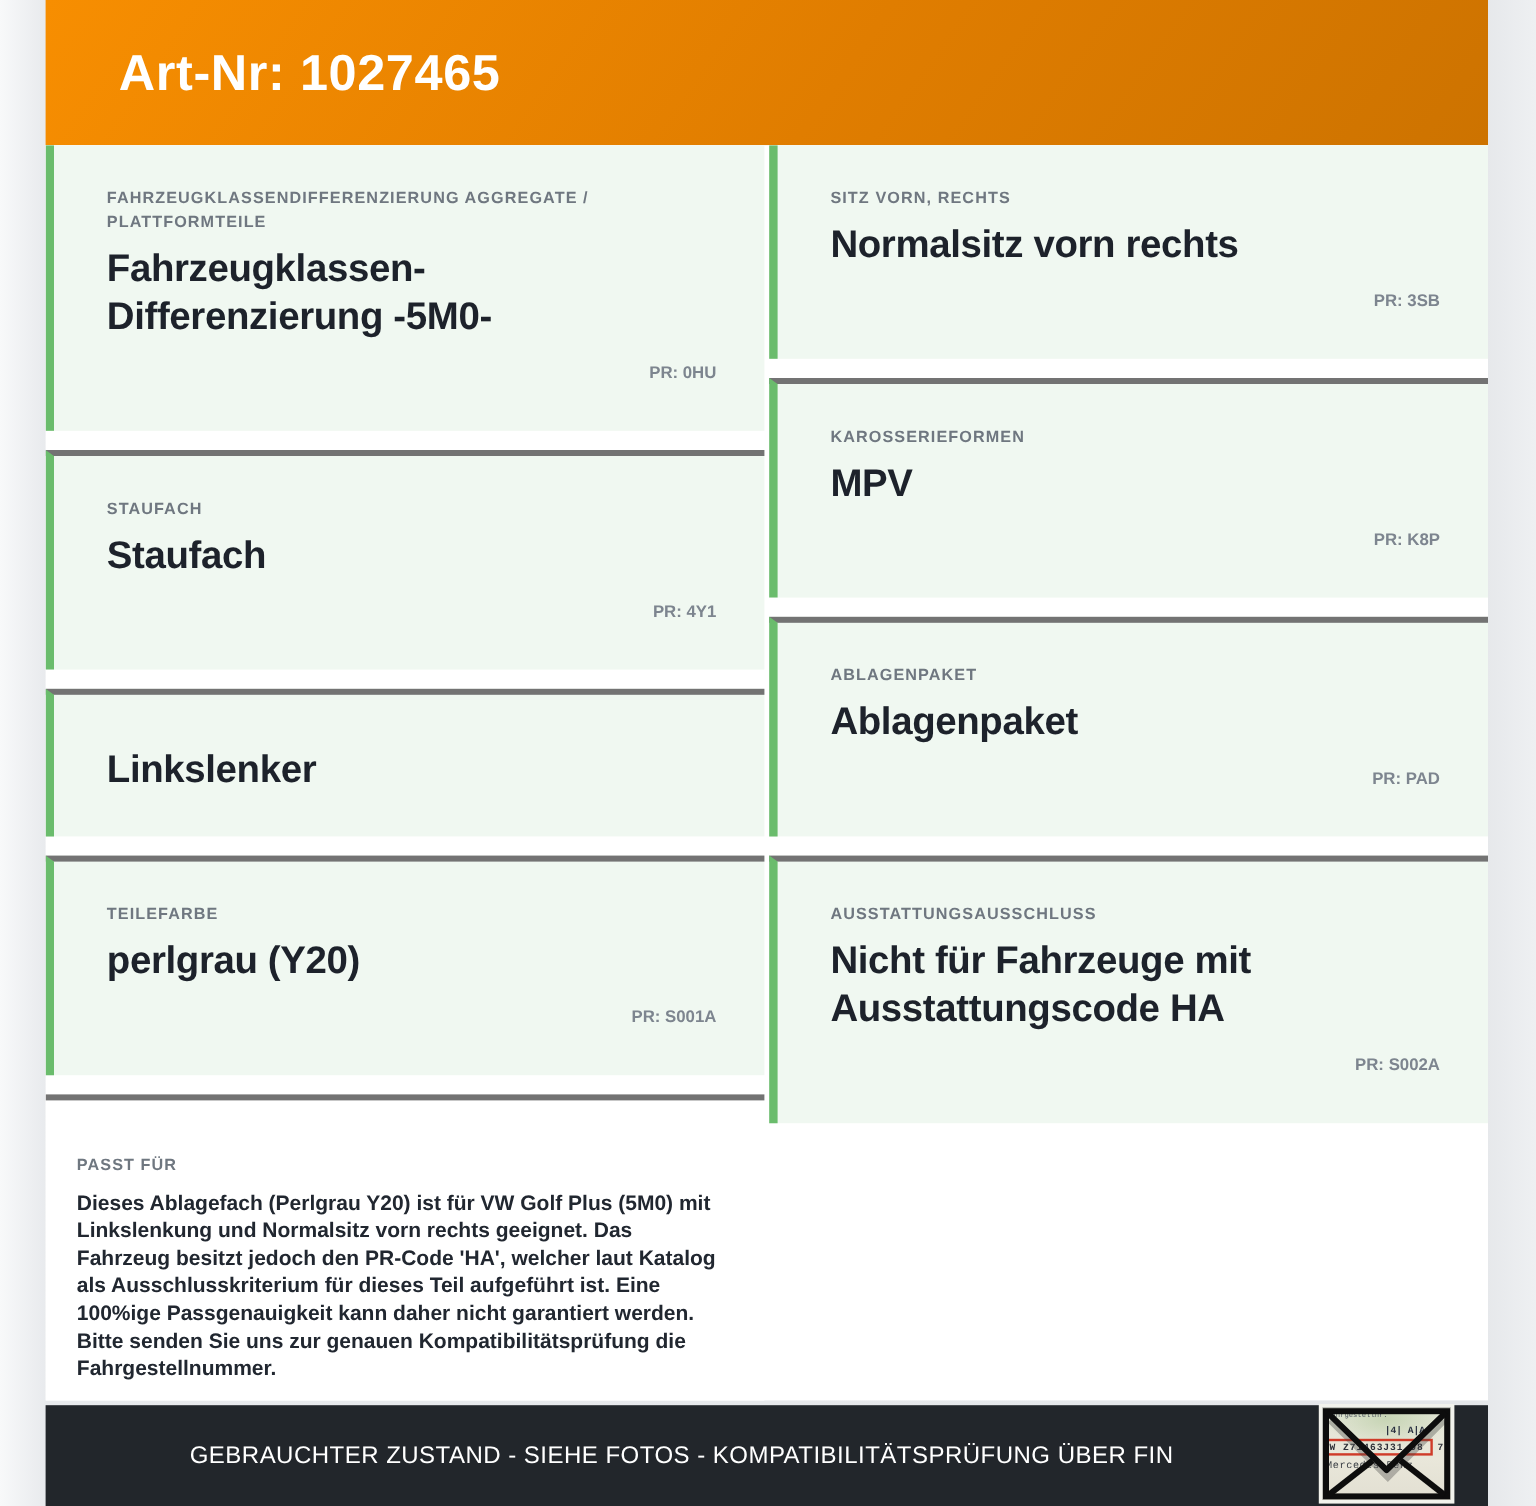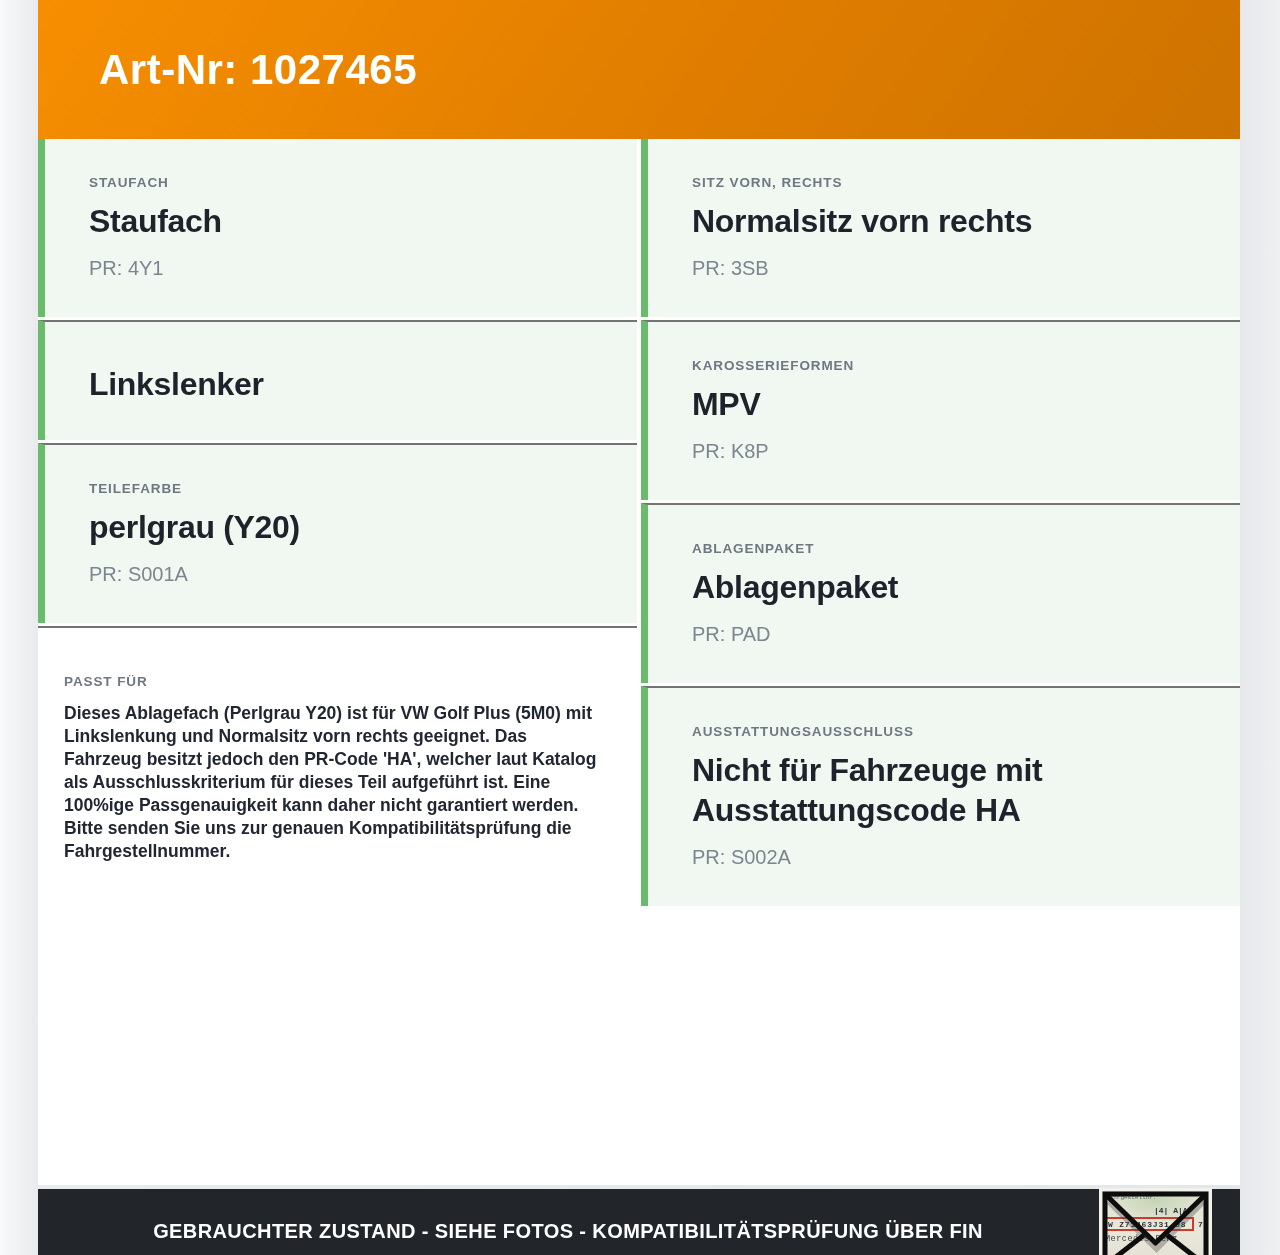--- a/index.html
+++ b/index.html
@@ -5,66 +5,66 @@
   * { margin:0; padding:0; box-sizing:border-box; }
   html,body { width:1280px; height:1255px; overflow:hidden; }
   body {
     font-family:"Liberation Sans","DejaVu Sans",sans-serif;
     background:linear-gradient(90deg,#f8f9fa 0%,#e8eaed 3%,#e4e6e9 96%,#eef0f2 100%);
   }
   .page { position:relative; width:1202px; height:1255px; margin-left:38px; }
 
   
   .hdr {
-    height:139px;
+    height:121px;
     background:linear-gradient(125deg,var(--header_orange_start) 0%,#e07d00 55%,var(--header_orange_end) 100%);
     display:flex; align-items:center; padding-left:61px;
   }
   .hdr h1 { color:#fff; font-size:42px; font-weight:700; letter-spacing:.5px; }
 
   
   .content { background:#ffffff; height:1046px; overflow:hidden; }
   .cols { display:grid; grid-template-columns:1fr 1fr; column-gap:4px; align-items:start; }
   .col  { display:flex; flex-direction:column; }
 
   
   .card {
     background:var(--card_background);
     border-left:7px solid var(--green_accent);
     padding:34px 40px 36px 44px;
   }
-  .card + .card, .fit { border-top:2px solid #737373; margin-top:3px; }
+  .card + .card, .fit { border-top:5px solid #737373; margin-top:16px; }
   .card-label, .fit-label {
     font-size:13.5px; line-height:20px; font-weight:700;
     color:#6f7780; letter-spacing:.9px;
   }
   .card-title {
     margin-top:8px; max-width:432px;
     font-size:32px; line-height:40px; font-weight:700;
     color:#1d222b; letter-spacing:-.3px;
   }
-  .card-pr { margin-top:14px; font-size:20px; line-height:26px; font-weight:400; color:#7d858f; }
+  .card-pr { margin-top:14px; font-size:14px; line-height:26px; font-weight:700; color:#7d858f;text-align:right; }
 
   
   .fit { background:#fff; padding:44px 34px 20px 26px; }
   .fit-text {
     margin-top:10px; max-width:548px;
     font-size:17.5px; line-height:23px; font-weight:700; color:#212730;
   }
 
   
   .gap { height:4px; }
   .ftr {
     position:relative; height:84px;
     background:var(--footer_background);
     display:flex; align-items:center;
   }
   .ftr-text {
     width:1060px; text-align:center;
-    color:#fff; font-size:20px; font-weight:700; letter-spacing:.4px;
+    color:#fff; font-size:20px; font-weight:400; letter-spacing:.4px;
   }
 
   
   .thumb {
     position:absolute; right:28px; top:-1px;
     width:113px; height:83px;
     border:3px solid #f2f2ec;
     background:
       radial-gradient(ellipse 70% 45% at 50% 12%, #c6d4b4 0%, rgba(198,212,180,0) 70%),
       linear-gradient(180deg,#e3e6d6 0%,#e9e7da 55%,#e2dfd2 100%);
@@ -90,20 +90,25 @@
 <div class="page">
 
   <header class="hdr">
     <h1>Art-Nr: 1027465</h1>
   </header>
 
   <div class="content">
     <div class="cols">
 
       <div class="col">
+        <div class="card">
+          <div class="card-label">FAHRZEUGKLASSENDIFFERENZIERUNG AGGREGATE / PLATTFORMTEILE</div>
+          <div class="card-title">Fahrzeugklassen-Differenzierung -5M0-</div>
+          <div class="card-pr">PR: 0HU</div>
+        </div>
         <div class="card">
           <div class="card-label">STAUFACH</div>
           <div class="card-title">Staufach</div>
           <div class="card-pr">PR: 4Y1</div>
         </div>
         <div class="card">
           <div class="card-title">Linkslenker</div>
         </div>
         <div class="card">
           <div class="card-label">TEILEFARBE</div>

